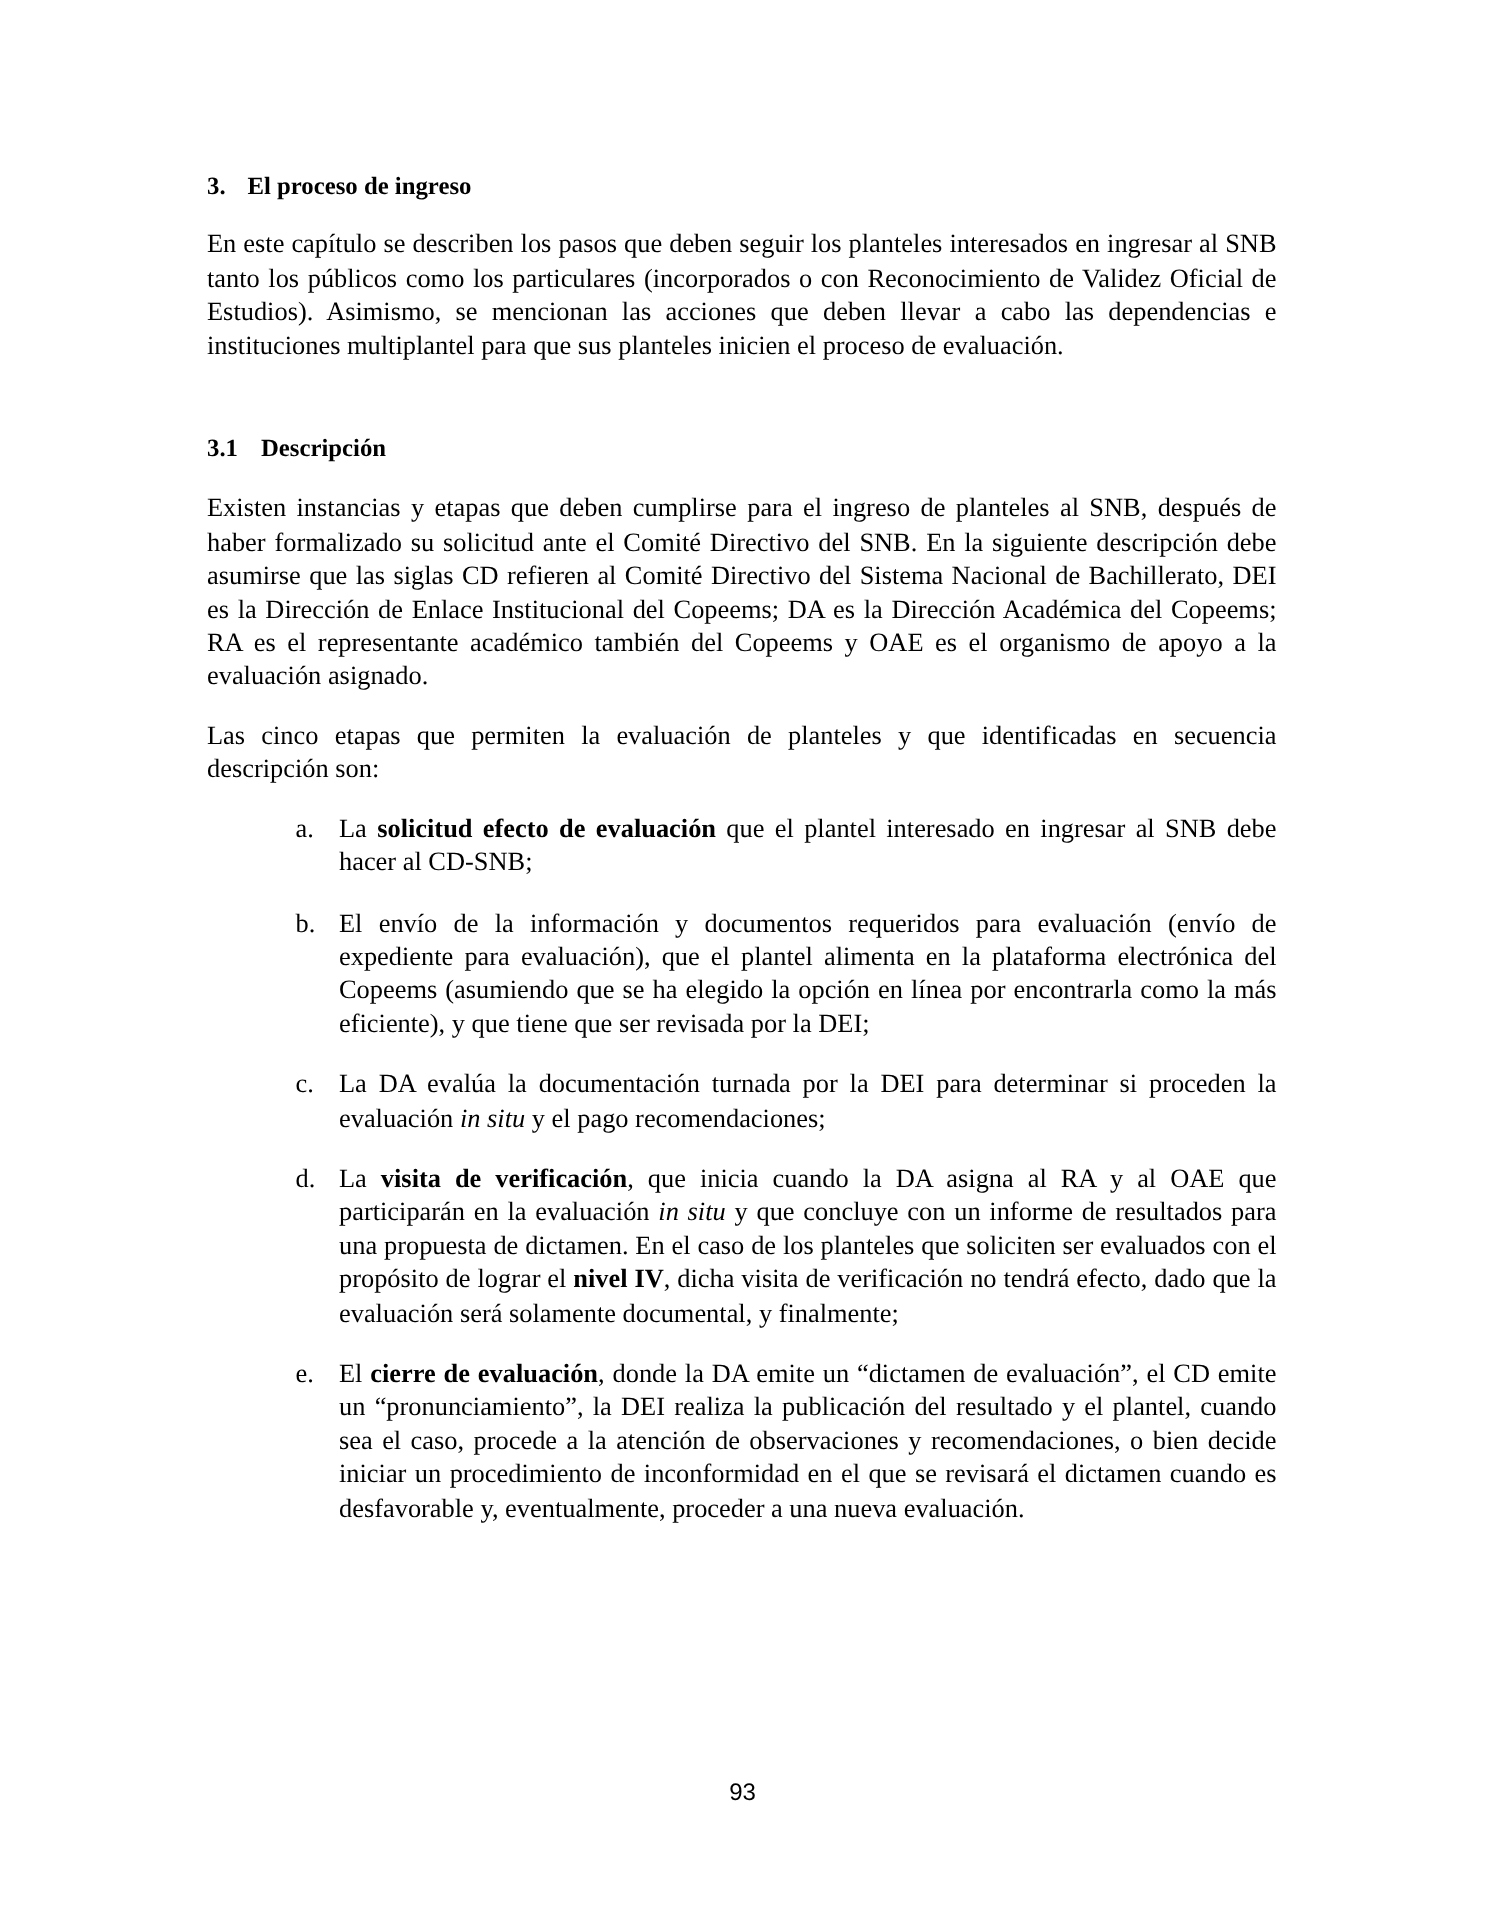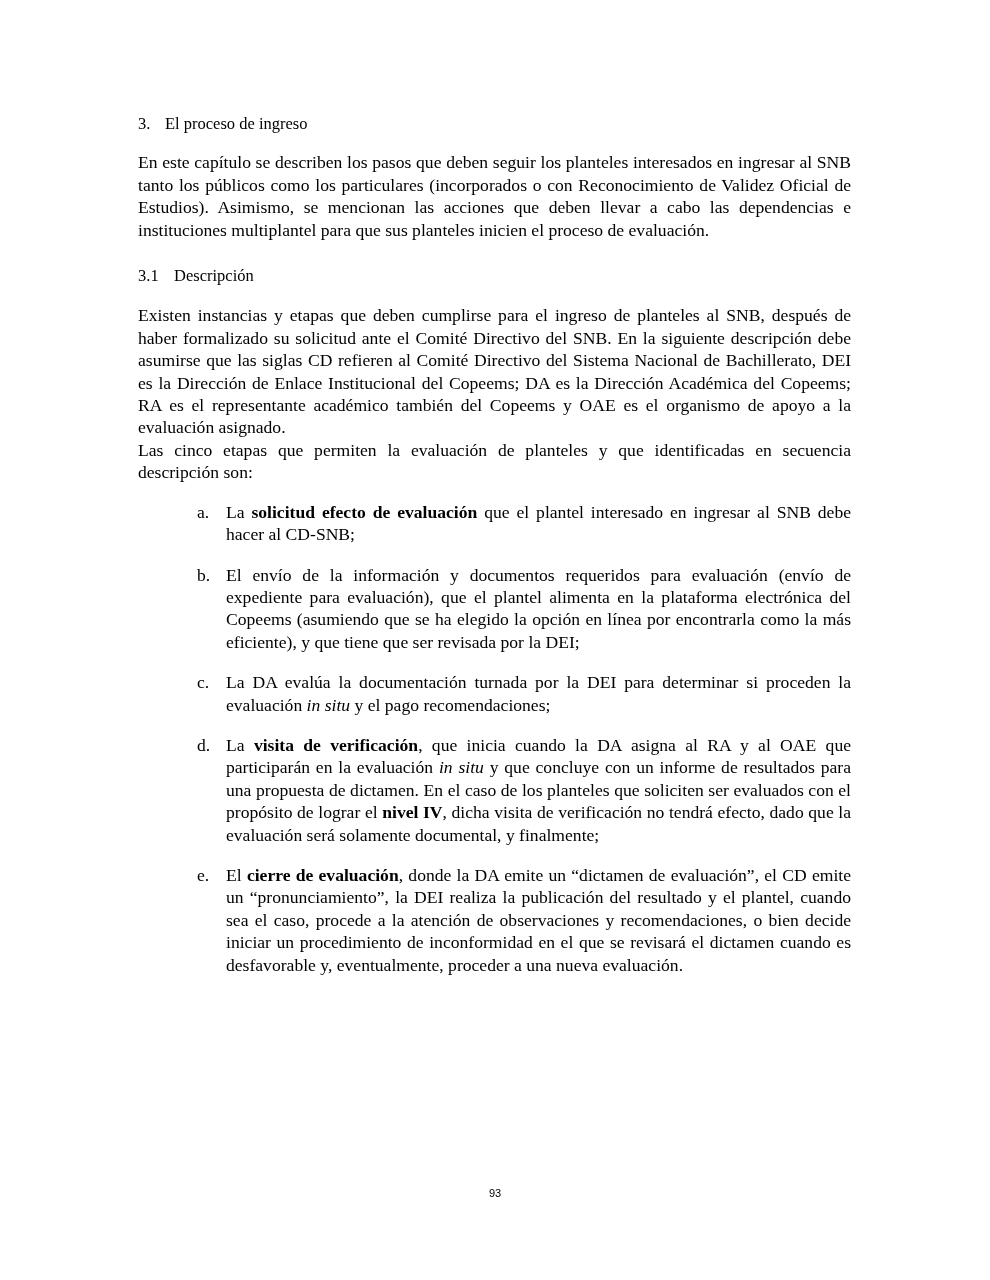--- a/index.html
+++ b/index.html
@@ -1,37 +1,37 @@
 <!DOCTYPE html>
 <html><head>
 <meta charset="utf-8">
 <style>
   html, body { margin: 0; padding: 0; background: #ffffff; }
   body { width: 990px; height: 1280px; position: relative; overflow: hidden; }
   .page {
     position: absolute; left: 138px; top: 113px; width: 713px;
     font-family: "Liberation Serif", serif; font-size: 17.6px; line-height: 22.4px; color: #000;
   }
-  .h1, .h2 { font-weight: normal; font-size: 16.5px; margin: 0; }
+  .h1, .h2 { font-weight: bold; font-size: 16.5px; margin: 0; }
   .h1 { margin-bottom: 16px; }
   .h1 .num, .h2 .num { display: inline-block; width: 27px; }
   .h2 .num { width: 36px; }
   p { margin: 0; text-align: justify; }
-  .p1 { margin-bottom: 24px; }
+  .p1 { margin-bottom: 47px; }
   .h2 { margin-bottom: 17px; margin-top: 16px; }
-  .p2 { }
+  .p2 { margin-bottom: 17px; }
   .p3 { margin-bottom: 17px; }
   ol { list-style: none; margin: 0; padding: 0; }
   li { position: relative; padding-left: 88px; text-align: justify; margin-bottom: 18px; }
   li .label { position: absolute; left: 59px; top: 0; }
   b { font-weight: bold; }
   i { font-style: italic; }
   .page-number {
     position: absolute; left: 0; width: 990px; top: 1187px; text-align: center;
-    font-family: "Liberation Sans", sans-serif; font-size: 11px; color: #000;
+    font-family: "Liberation Sans", sans-serif; font-size: 16px; color: #000;
   }
 </style>
 </head>
 <body>
 
 <div class="page">
   <h1 class="h1"><span class="num">3.</span><span>El proceso de ingreso</span></h1>
   <p class="p1">En este capítulo se describen los pasos que deben seguir los planteles interesados en ingresar al SNB tanto los públicos como los particulares (incorporados o con Reconocimiento de Validez Oficial de Estudios). Asimismo, se mencionan las acciones que deben llevar a cabo las dependencias e instituciones multiplantel para que sus planteles inicien el proceso de evaluación.</p>
 
   <h2 class="h2"><span class="num">3.1</span><span>Descripción</span></h2>

